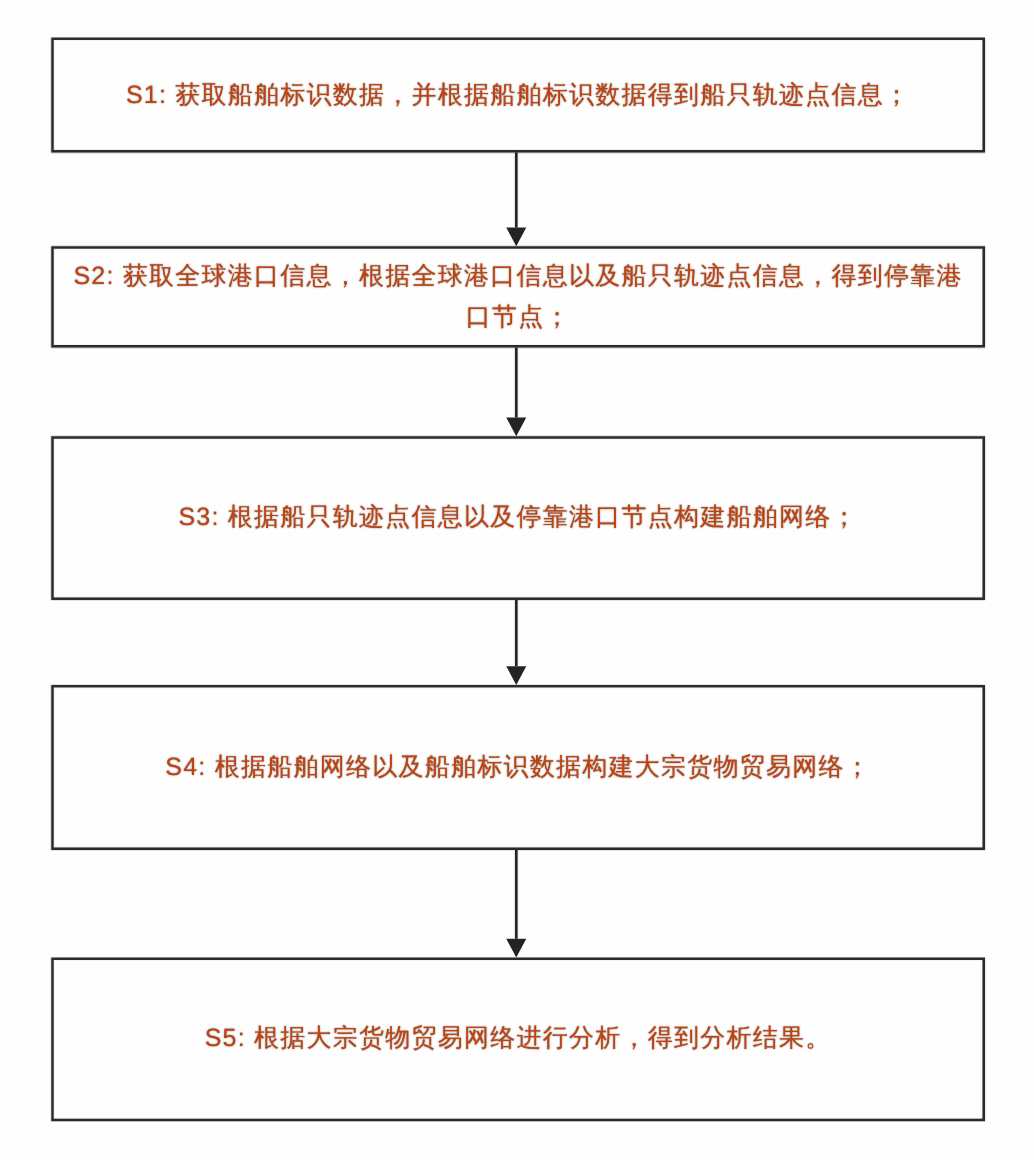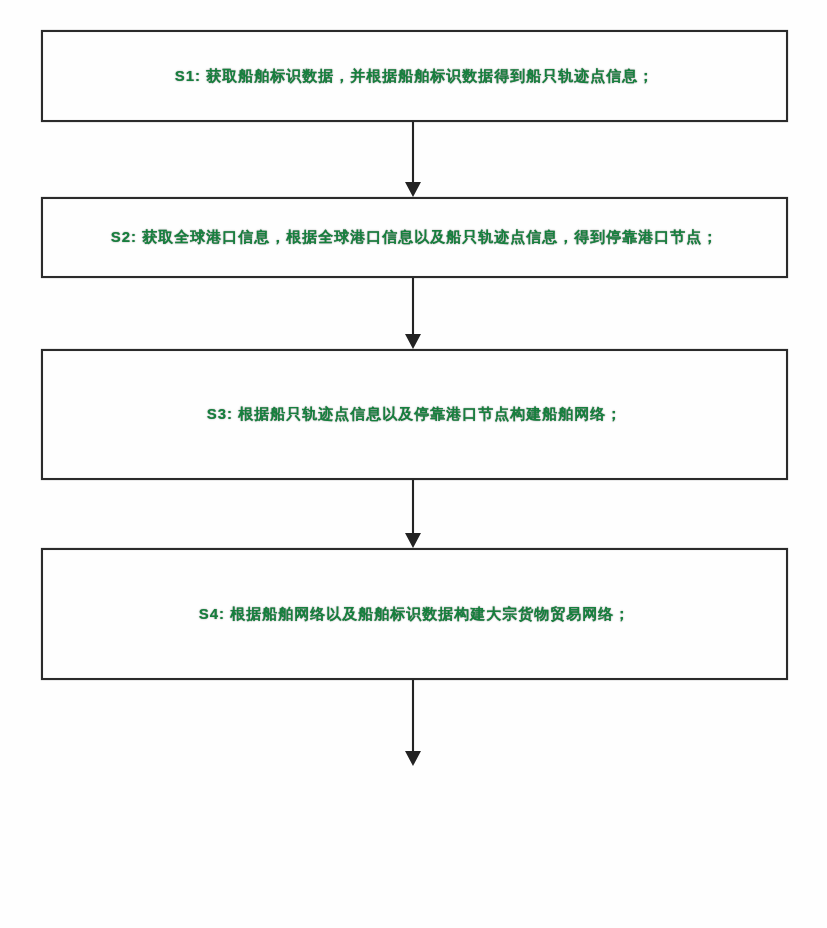--- a/index.html
+++ b/index.html
@@ -21,23 +21,23 @@
     width: 747px;
     border: 2px solid #2b2b2b;
     box-shadow: 0 0 1px rgba(40,40,40,0.55), inset 0 0 1px rgba(40,40,40,0.35);
     background: #fefefe;
     display: flex;
     align-items: center;
     justify-content: center;
     box-sizing: border-box;
   }
   .step-text {
-    color: #15803d;
-    font-size: 15px;
-    font-weight: 700;
+    color: #c2410c;
+    font-size: 20px;
+    font-weight: 400;
     letter-spacing: 1px;
     line-height: 1.65;
     text-align: center;
     text-shadow: 0 0 1.3px rgba(70,70,70,0.85);
   }
   .box-s1 { top: 30px;  height: 92px;  padding: 0 28px; }
   .box-s2 { top: 197px; height: 81px;  padding: 0 14px; }
   .box-s3 { top: 349px; height: 131px; padding: 12px 40px; }
   .box-s4 { top: 548px; height: 132px; padding: 0 40px; }
   .box-s5 { top: 766px; height: 131px; padding: 0 40px; }
@@ -103,14 +103,17 @@
 
   <div class="flow-box box-s4">
     <div class="step-text">S4: 根据船舶网络以及船舶标识数据构建大宗货物贸易网络；</div>
   </div>
 
   <div class="arrow arrow-4">
     <div class="shaft"></div>
     <div class="head"></div>
   </div>
 
+  <div class="flow-box box-s5">
+    <div class="step-text">S5: 根据大宗货物贸易网络进行分析，得到分析结果。</div>
+  </div>
 
 </div>
 
 </body></html>

